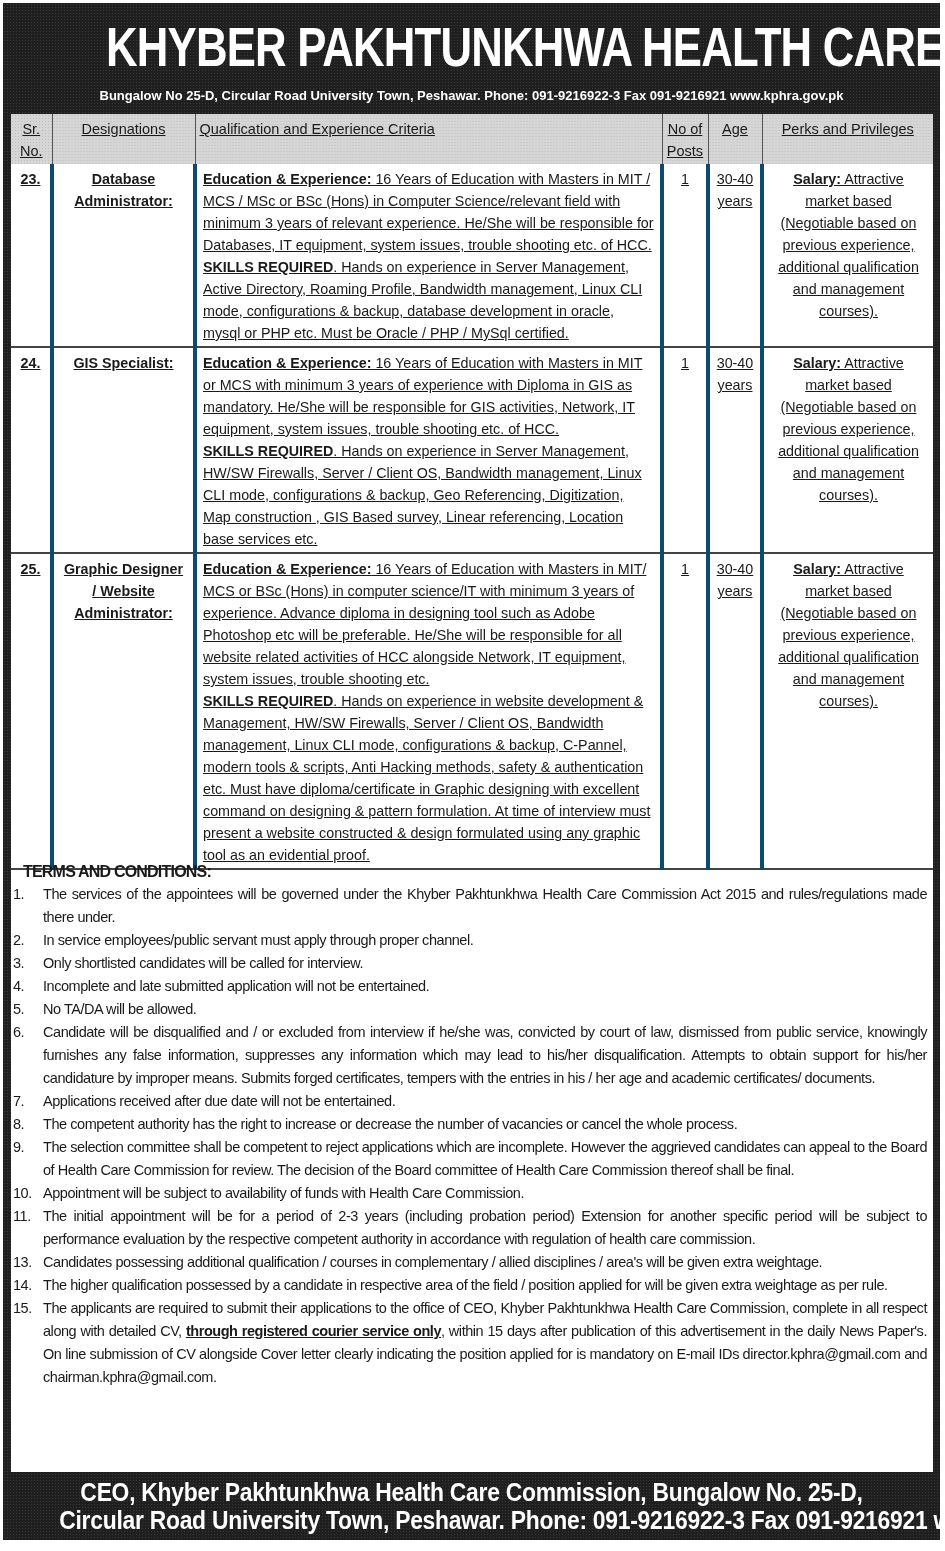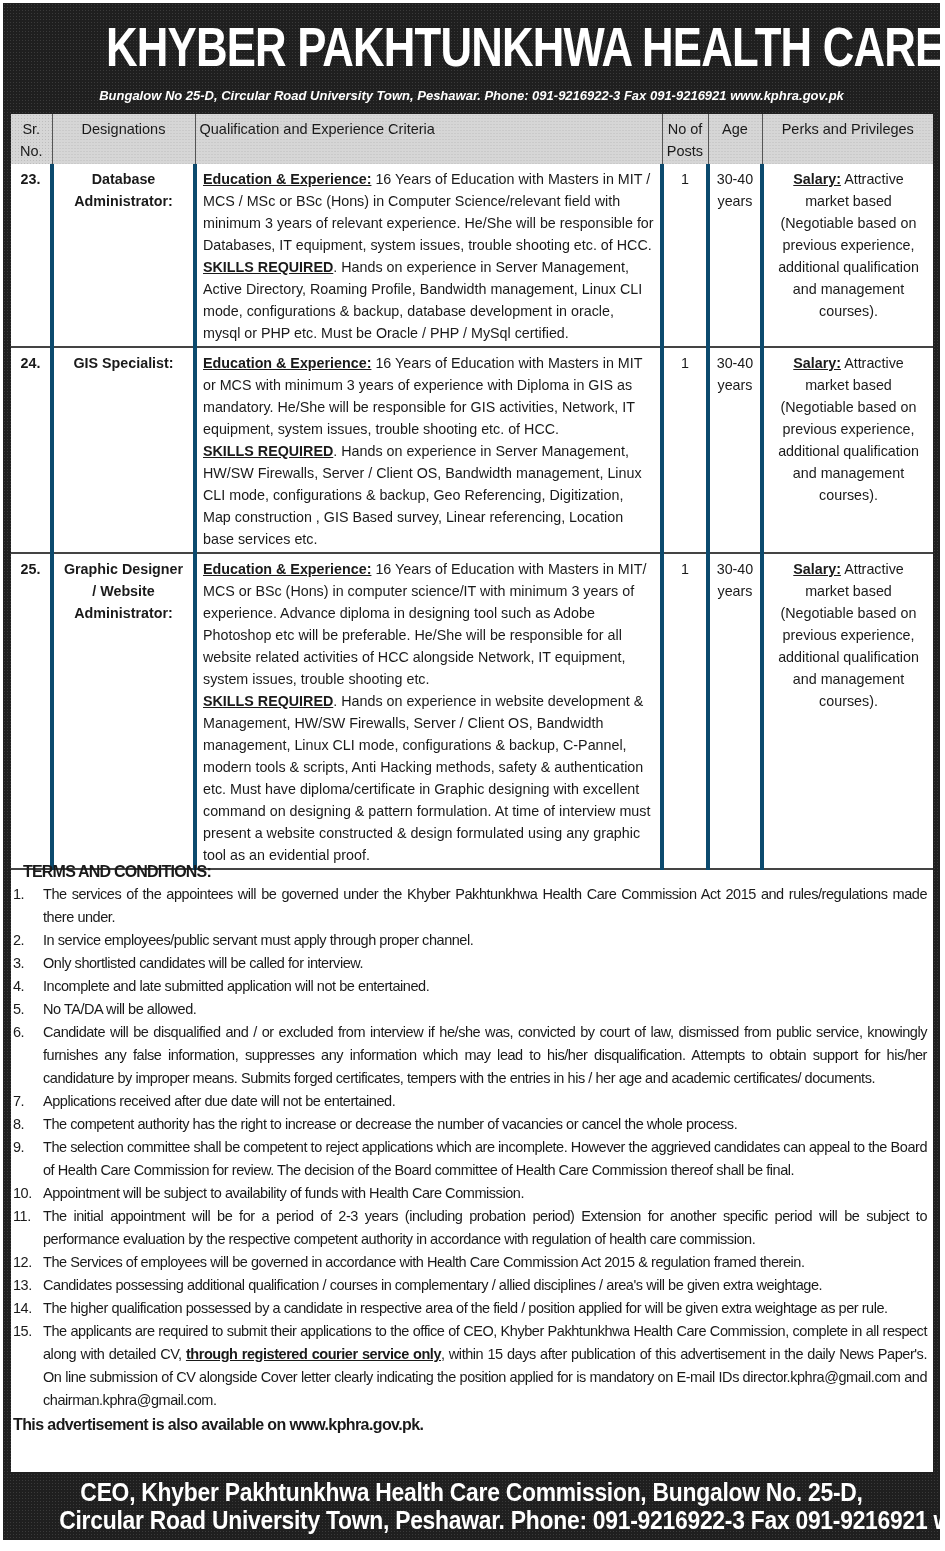--- a/index.html
+++ b/index.html
@@ -16,30 +16,30 @@
     position: absolute; left: 3px; top: 12px; width: 937px; height: 70px;
     text-align: center; color: #ffffff;
     font-family: "Liberation Sans", sans-serif; font-weight: bold;
     font-size: 56px; line-height: 70px; letter-spacing: -1px;
     transform: scaleX(0.78); transform-origin: center;
     white-space: nowrap;
   }
   .subtitle {
     position: absolute; left: 3px; top: 86px; width: 937px; height: 20px;
     text-align: center; color: #ffffff; font-weight: bold;
-    font-size: 13px; line-height: 20px; white-space: nowrap; font-style: italic;
+    font-size: 13px; line-height: 20px; white-space: nowrap;
   }
   .sheet {
     position: absolute; left: 11px; top: 114px; width: 922px; height: 1358px;
     background: #ffffff;
   }
 
   table.jobs {
     position: absolute; left: 0; top: 0; width: 922px; border-collapse: collapse;
-    font-size: 14.3px; line-height: 22px;
+    font-size: 14.3px; line-height: 22px; text-decoration: underline;
   }
   table.jobs th {
     background: #d6d6d6;
     background-image: radial-gradient(#bdbdbd 0.6px, transparent 0.7px);
     background-size: 3px 3px;
     font-weight: normal; vertical-align: top; padding: 4px 4px 2px; line-height: 22px;
     border-left: 1px solid #555; border-right: 1px solid #555;
     font-size: 14.5px;
   }
   table.jobs td {
@@ -180,35 +180,30 @@
       </div>
     <div class="term">
         <span class="term-num">10.</span>
         <span class="term-text">Appointment will be subject to availability of funds with Health Care Commission.</span>
       </div>
     <div class="term">
         <span class="term-num">11.</span>
         <span class="term-text">The initial appointment will be for a period of 2-3 years (including probation period) Extension for another specific  period will be  subject to performance evaluation by the respective competent authority in accordance with regulation of health care commission.</span>
       </div>
     <div class="term">
-        <span class="term-num">12.</span>
-        <span class="term-text">The Services of employees will be governed in accordance with Health Care Commission Act 2015 &amp; regulation framed therein.</span>
-      </div>
-    <div class="term">
         <span class="term-num">13.</span>
         <span class="term-text">Candidates possessing additional qualification / courses in complementary / allied disciplines / area's will be given extra weightage.</span>
       </div>
     <div class="term">
         <span class="term-num">14.</span>
         <span class="term-text">The higher qualification possessed by a candidate in respective area of the field / position applied for will be given extra weightage as per rule.</span>
       </div>
     <div class="term">
       <span class="term-num">15.</span>
       <span class="term-text"><span>The applicants are required to submit their applications to the office of CEO, Khyber Pakhtunkhwa Health Care Commission, complete in all respect along with detailed CV, </span><span class="ul-bold">through registered courier service only</span><span>, within 15 days after publication of this advertisement in the daily News Paper's. On line submission of CV alongside Cover letter clearly indicating the position applied for is mandatory on E-mail IDs director.kphra@gmail.com and chairman.kphra@gmail.com.</span></span>
     </div>
-    <div class="avail">This advertisement is also available on www.kphra.gov.pk.</div>
   </div>
 </div>
 
 <div class="footer">
   <span>CEO, Khyber Pakhtunkhwa Health Care Commission, Bungalow No. 25-D,</span>
   <span>Circular Road University Town, Peshawar. Phone: 091-9216922-3 Fax 091-9216921 www.kphra.gov.pk</span>
 </div>
 
 </body></html>

